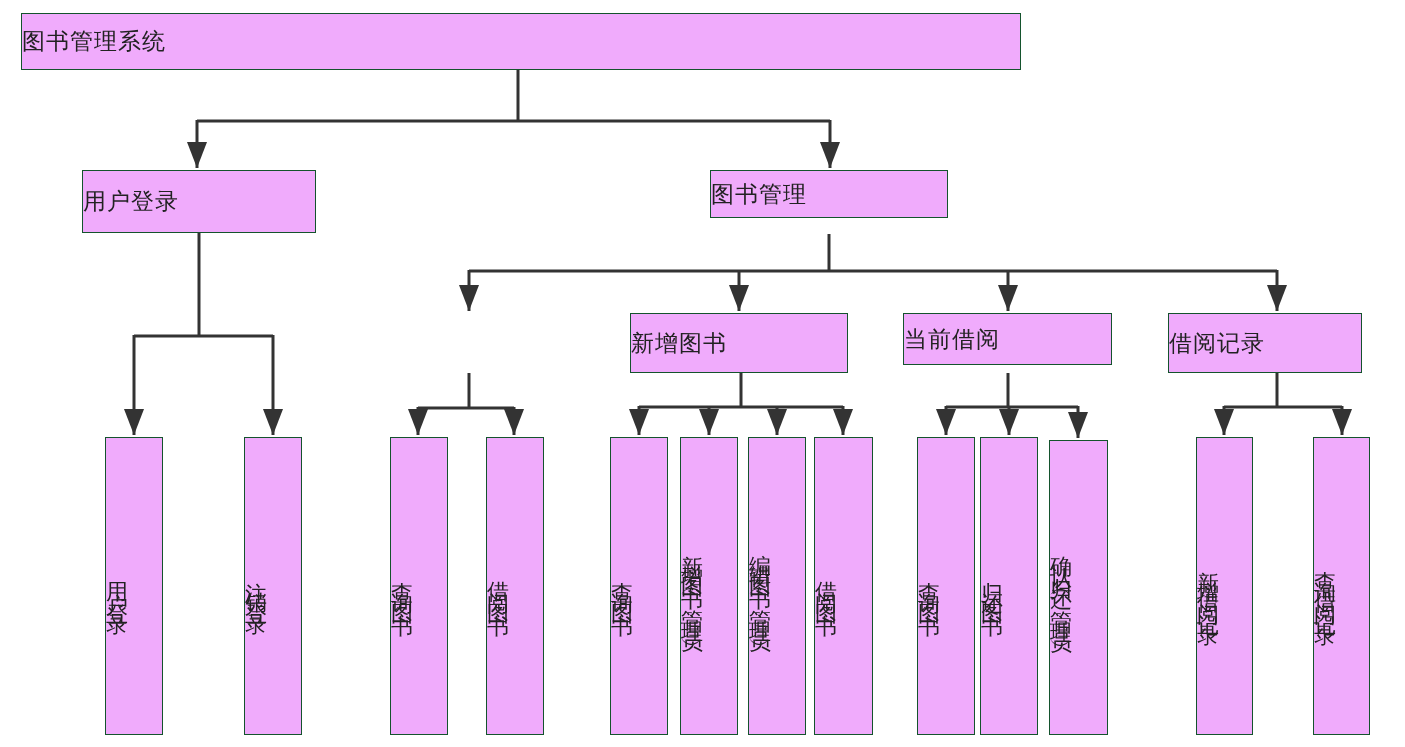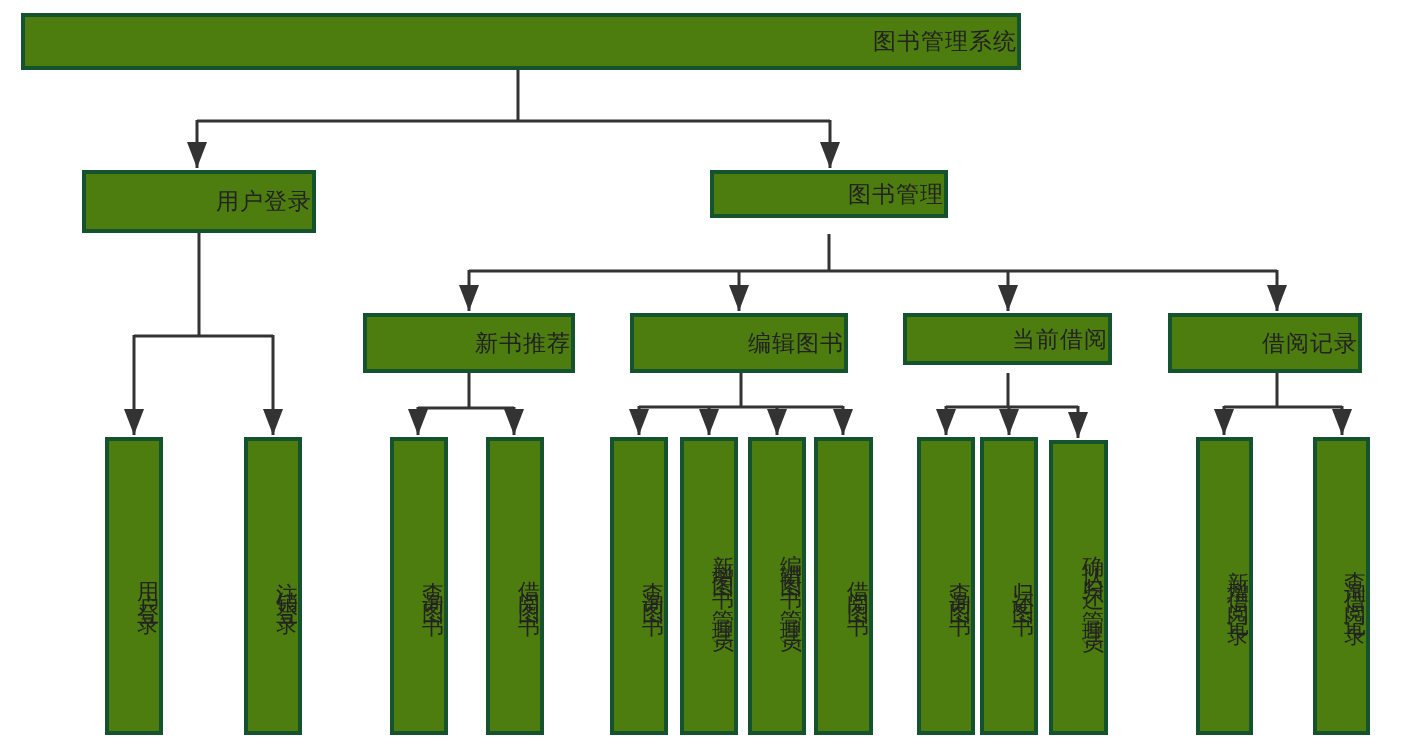--- a/index.html
+++ b/index.html
@@ -12,26 +12,26 @@
     overflow: hidden;
   }
   #wires {
     position: absolute;
     left: 0; top: 0;
     z-index: 1;
   }
   .box {
     position: absolute;
     box-sizing: border-box;
-    background: #4d7c0f;
-    border: 4px solid #14532d;
+    background: #f0abfc;
+    border: 1px solid #14532d;
     color: #222222;
     display: flex;
     align-items: center;
-    justify-content: flex-end;
+    justify-content: flex-start;
     z-index: 2;
   }
   .box.h { font-size: 23px; letter-spacing: 1px; }
   .box.v span {
     writing-mode: vertical-rl;
     text-orientation: mixed;
     font-size: 22px;
     letter-spacing: 11px;
     line-height: 1;
     white-space: nowrap;
@@ -106,25 +106,22 @@
     <span>图书管理系统</span>
   </div>
 
   <div class="box h" style="left:82px; top:170px; width:234px; height:63px;">
     <span>用户登录</span>
   </div>
   <div class="box h" style="left:710px; top:170px; width:238px; height:48px;">
     <span>图书管理</span>
   </div>
 
-  <div class="box h" style="left:363px; top:313px; width:212px; height:60px;">
-    <span>新书推荐</span>
-  </div>
   <div class="box h" style="left:630px; top:313px; width:218px; height:60px;">
-    <span>编辑图书</span>
+    <span>新增图书</span>
   </div>
   <div class="box h" style="left:903px; top:313px; width:209px; height:52px;">
     <span>当前借阅</span>
   </div>
   <div class="box h" style="left:1168px; top:313px; width:194px; height:60px;">
     <span>借阅记录</span>
   </div>
 
   <div class="box v" style="left:105px; top:437px; width:58px; height:298px;">
     <span>用户登录</span>

